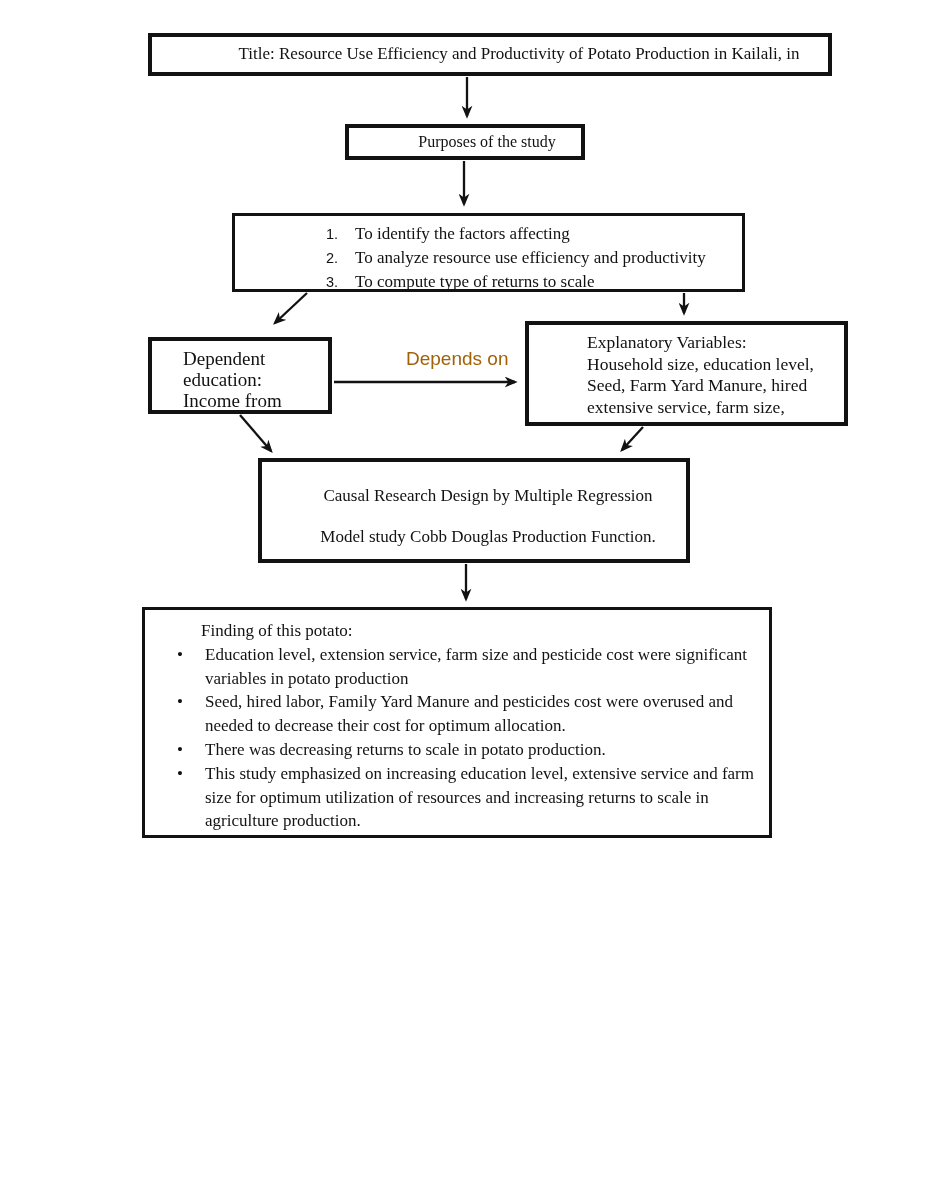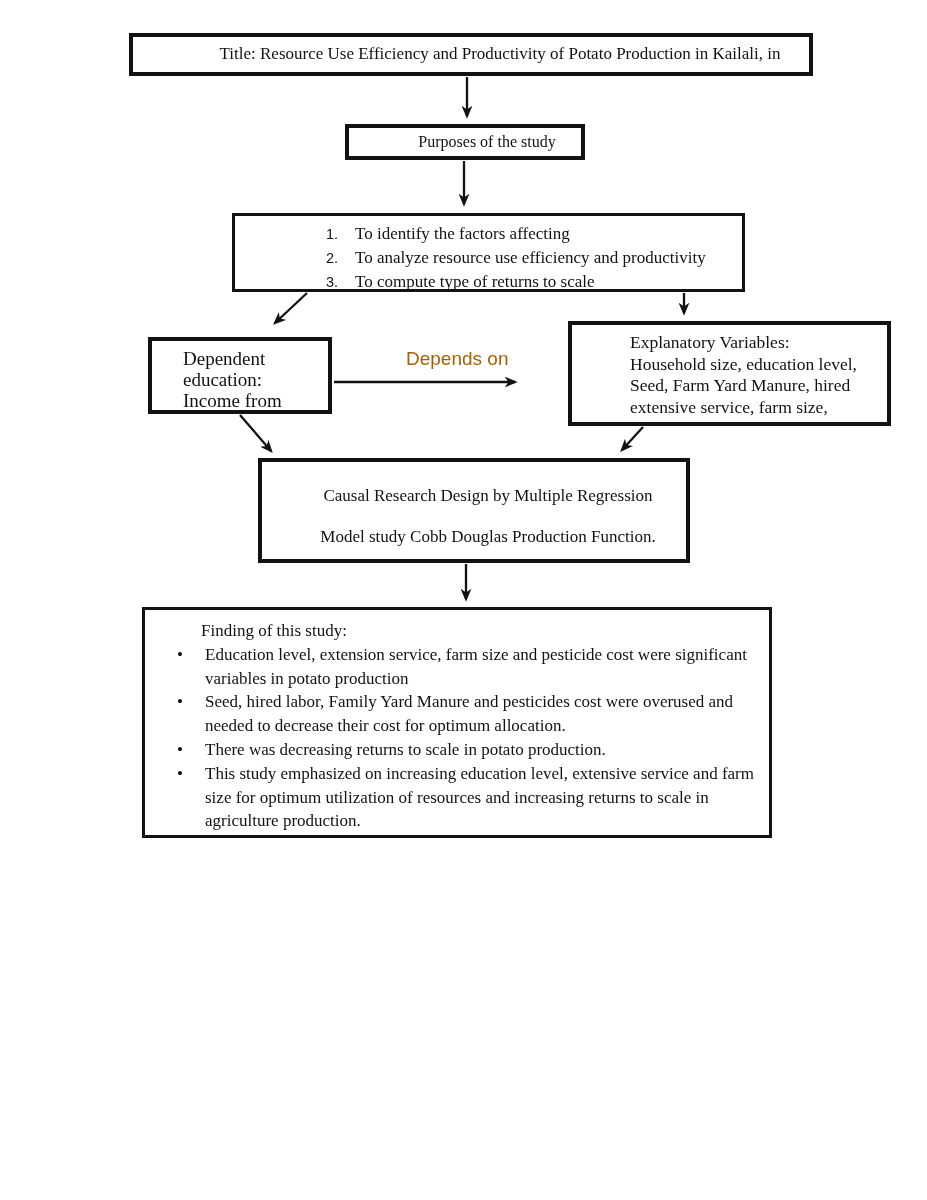--- a/index.html
+++ b/index.html
@@ -15,21 +15,21 @@
   }
   .box {
     position: absolute;
     border: 4px solid #121212;
     background: #ffffff;
   }
   .box.thin { border-width: 3px; }
 
   
   .title-box {
-    left: 129px; top: 33px; width: 684px; height: 43px;
+    left: 148px; top: 33px; width: 684px; height: 43px;
     font-size: 17px; line-height: 34px;
     text-align: center; text-indent: 58px;
     white-space: nowrap;
     font-family: Liberation Serif, serif;
   }
 
   
   .purpose-box {
     left: 345px; top: 124px; width: 240px; height: 36px;
     font-size: 16px; line-height: 27px;
@@ -66,21 +66,20 @@
     font-size: 19px; color: #a16207;
     white-space: nowrap;
   }
 
   
   .explanatory-box {
     left: 525px; top: 321px; width: 323px; height: 105px;
     font-size: 17.5px; line-height: 21.5px;
     padding: 7px 0 0 58px;
     overflow: hidden;
-    margin-left: 43px;
   }
   .exp-line { white-space: nowrap; }
 
   
   .design-box {
     left: 258px; top: 458px; width: 432px; height: 105px;
     font-size: 17px; text-align: center;
     padding-top: 13px;
   }
   .design-line { line-height: 41px; white-space: nowrap; padding-left: 28px; }
@@ -163,21 +162,21 @@
     <div class="exp-line">Seed, Farm Yard Manure, hired</div>
     <div class="exp-line">extensive service, farm size,</div>
   </div>
 
   <div class="box design-box">
     <div class="design-line">Causal Research Design by Multiple Regression</div>
     <div class="design-line">Model study Cobb Douglas Production Function.</div>
   </div>
 
   <div class="box thin findings-box">
-    <div class="findings-heading">Finding of this study:</div>
+    <div class="findings-heading">Finding of this potato:</div>
     <div class="bullet-row">
       <span class="bullet-glyph">•</span>
       <span class="bullet-text">Education level, extension service, farm size and pesticide cost were significant variables in potato production</span>
     </div>
     <div class="bullet-row">
       <span class="bullet-glyph">•</span>
       <span class="bullet-text">Seed, hired labor, Family Yard Manure and pesticides cost were overused and needed to decrease their cost for optimum allocation.</span>
     </div>
     <div class="bullet-row">
       <span class="bullet-glyph">•</span>

